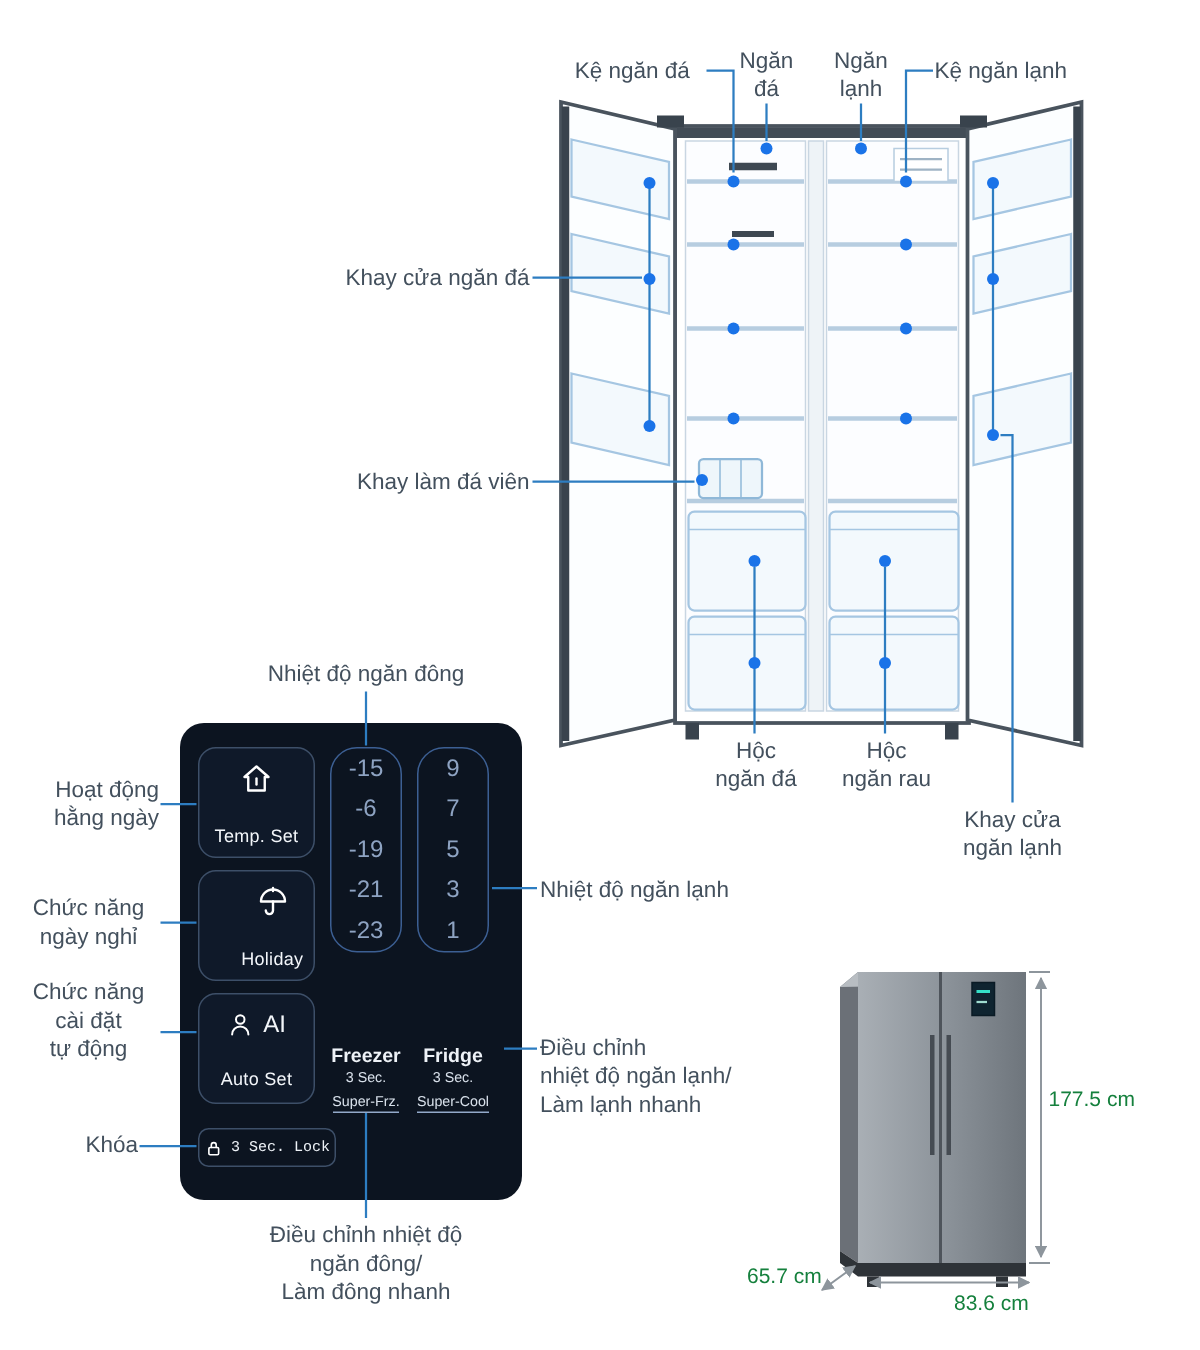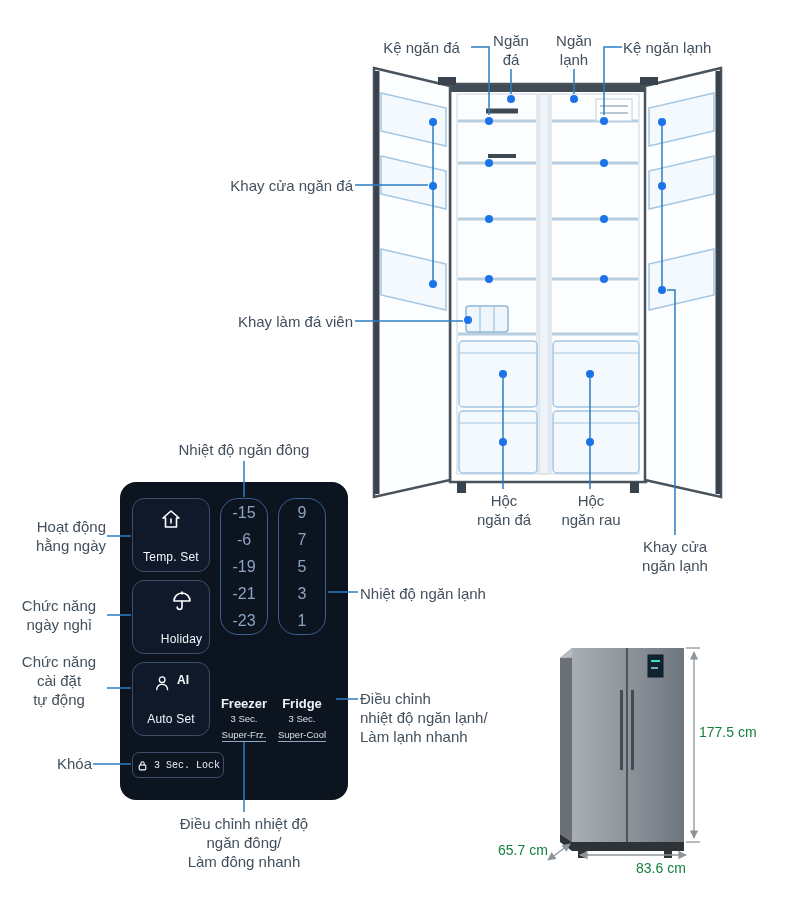--- a/index.html
+++ b/index.html
@@ -10,21 +10,21 @@
   #labels { z-index:3; pointer-events:none; }
   .lbl { position:absolute; font-size:15px; color:#43505d; line-height:19px; white-space:pre-line; }
   .dim { font-size:14px; color:#15803d; white-space:nowrap; }
 
   .panel { position:absolute; left:120px; top:482px; width:228px; height:318px;
            background:#0c1420; border-radius:16px; z-index:1; }
   .pbtn { position:absolute; left:12px; width:78px; height:74px; border:1.5px solid #3d4f68;
           border-radius:12px; background:#0f1929; display:flex; flex-direction:column;
           align-items:center; justify-content:center; gap:19px; color:#f3f6fa; }
   .pbtn .blabel { font-size:12px; letter-spacing:.2px; }
-  .ai-row { display:flex; align-items:flex-start; gap:4px; font-size:12px; font-weight:bold; color:#f3f6fa; }
+  .ai-row { display:flex; align-items:flex-end; gap:4px; font-size:16px; font-weight:normal; color:#f3f6fa; }
   .tempcol { position:absolute; top:16px; width:48px; height:137px; border:1.5px solid #3c5f93;
              border-radius:18px; display:flex; flex-direction:column; justify-content:space-around;
              align-items:center; }
   .tempcol .tval { font-size:16px; color:#8ea3c2; }
   .cap { position:absolute; top:214px; width:64px; text-align:center; color:#eef2f7; }
   .cap .t { font-size:13px; font-weight:bold; margin-bottom:2px; }
   .cap .s { font-size:9.5px; color:#d8e0ea; }
   .cap .s2 { font-size:9.5px; color:#d8e0ea; display:inline-block; border-bottom:1px solid #93a9c9;
              padding-bottom:1px; margin-top:1px; }
   .lockbox { position:absolute; left:12px; top:270px; width:92px; height:26px; border:1px solid #3d4f68;

